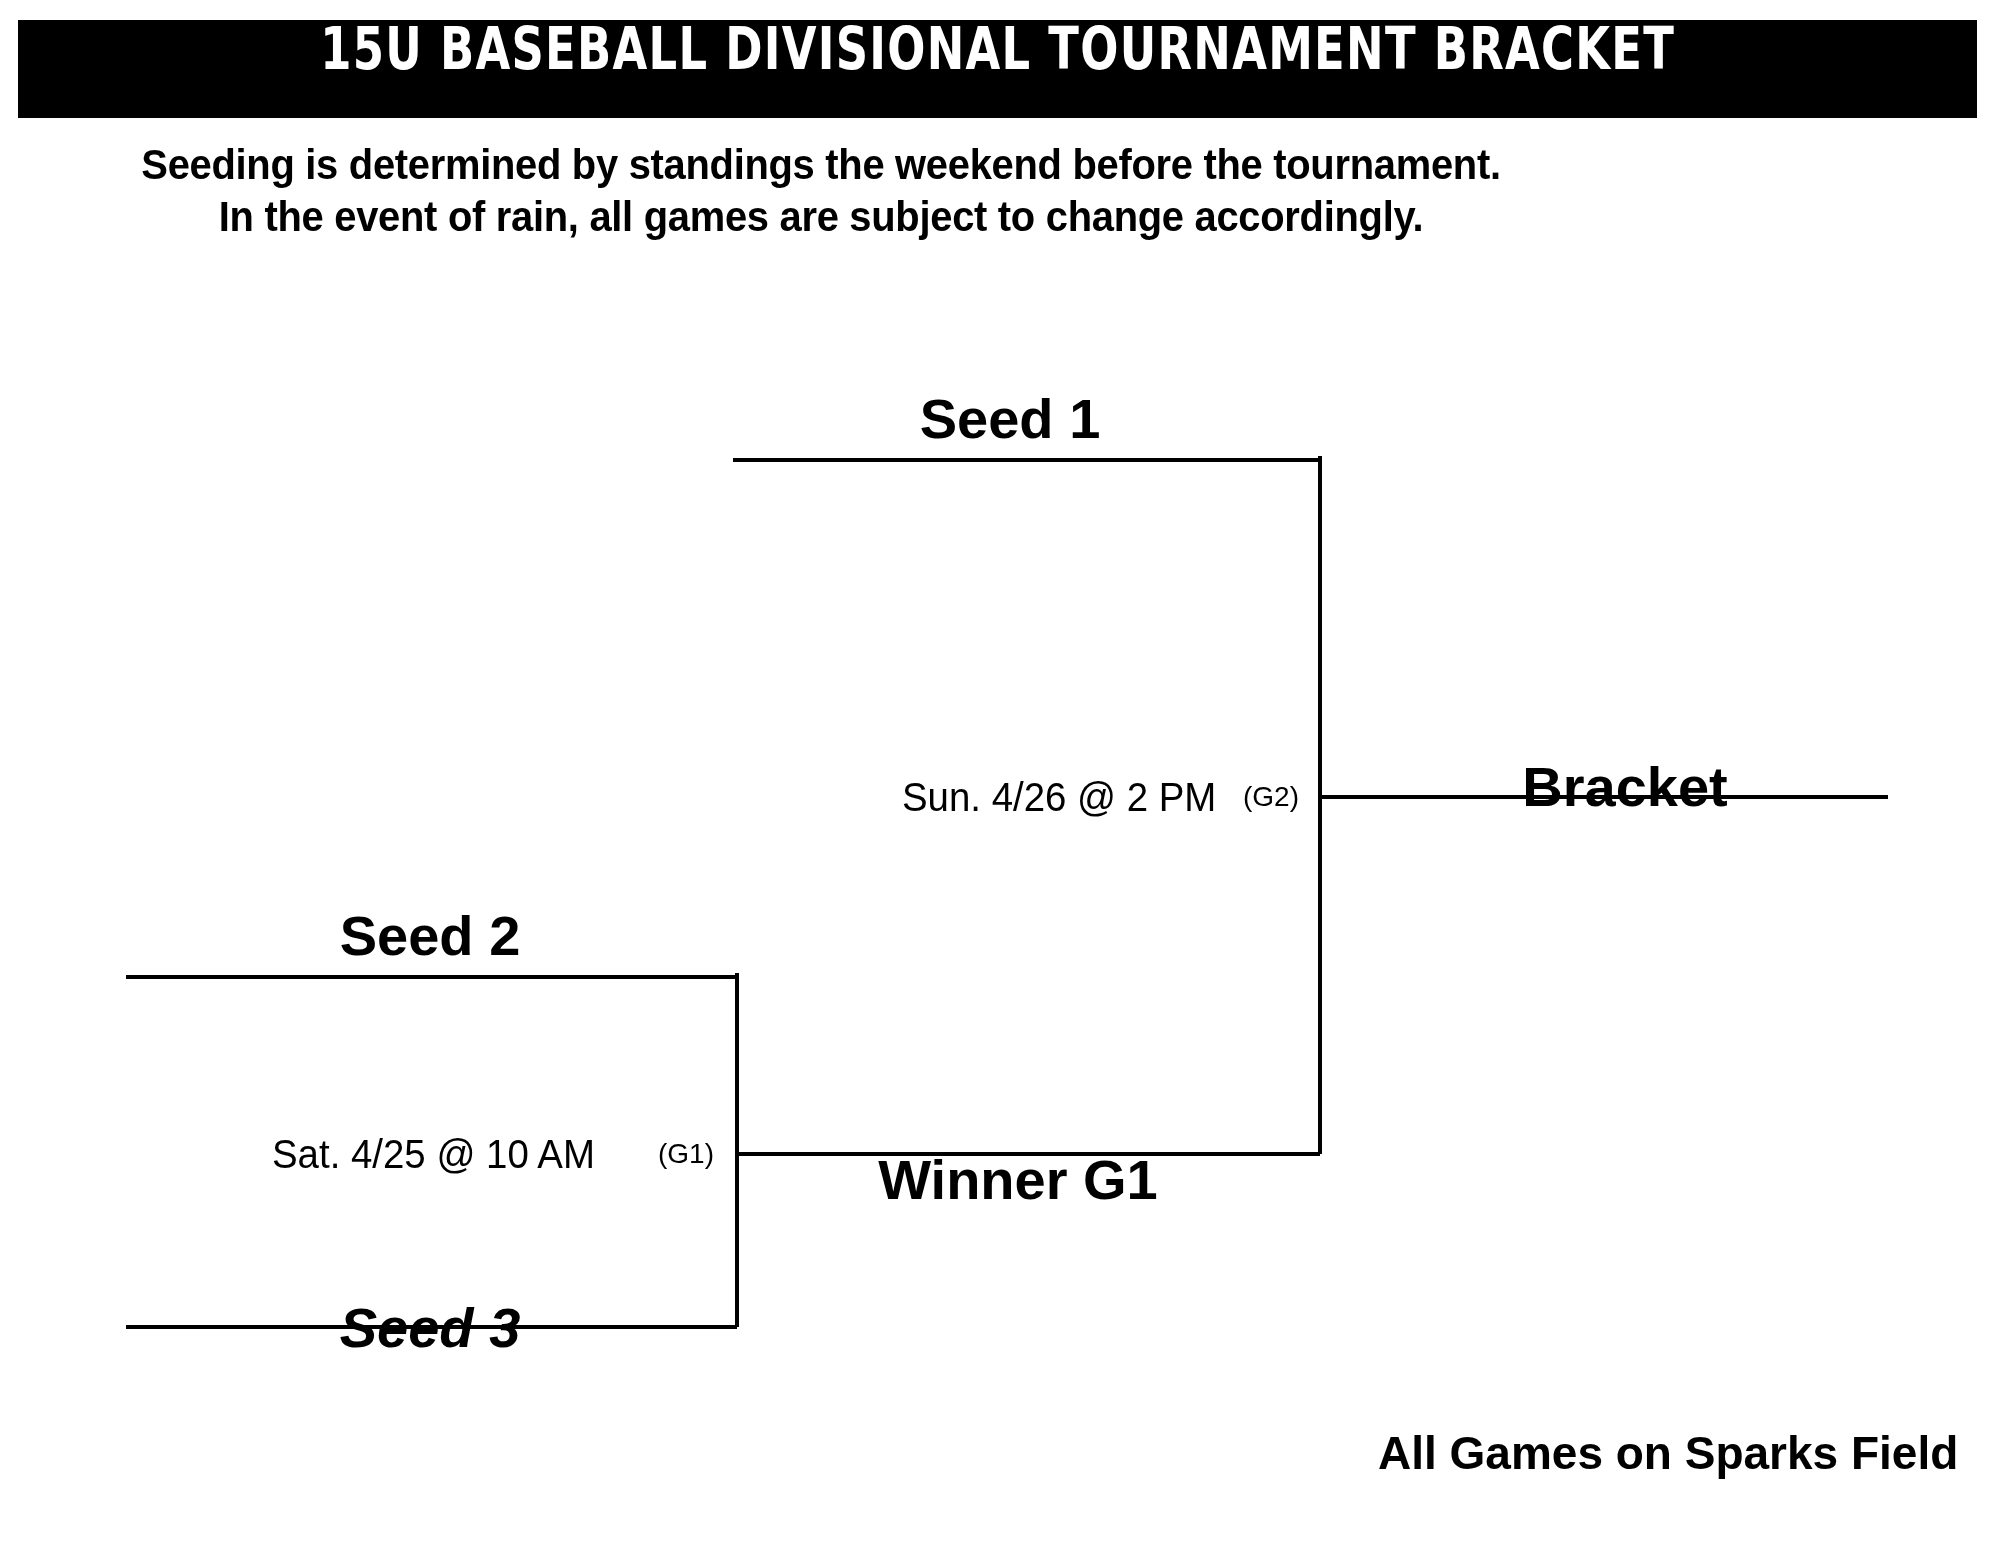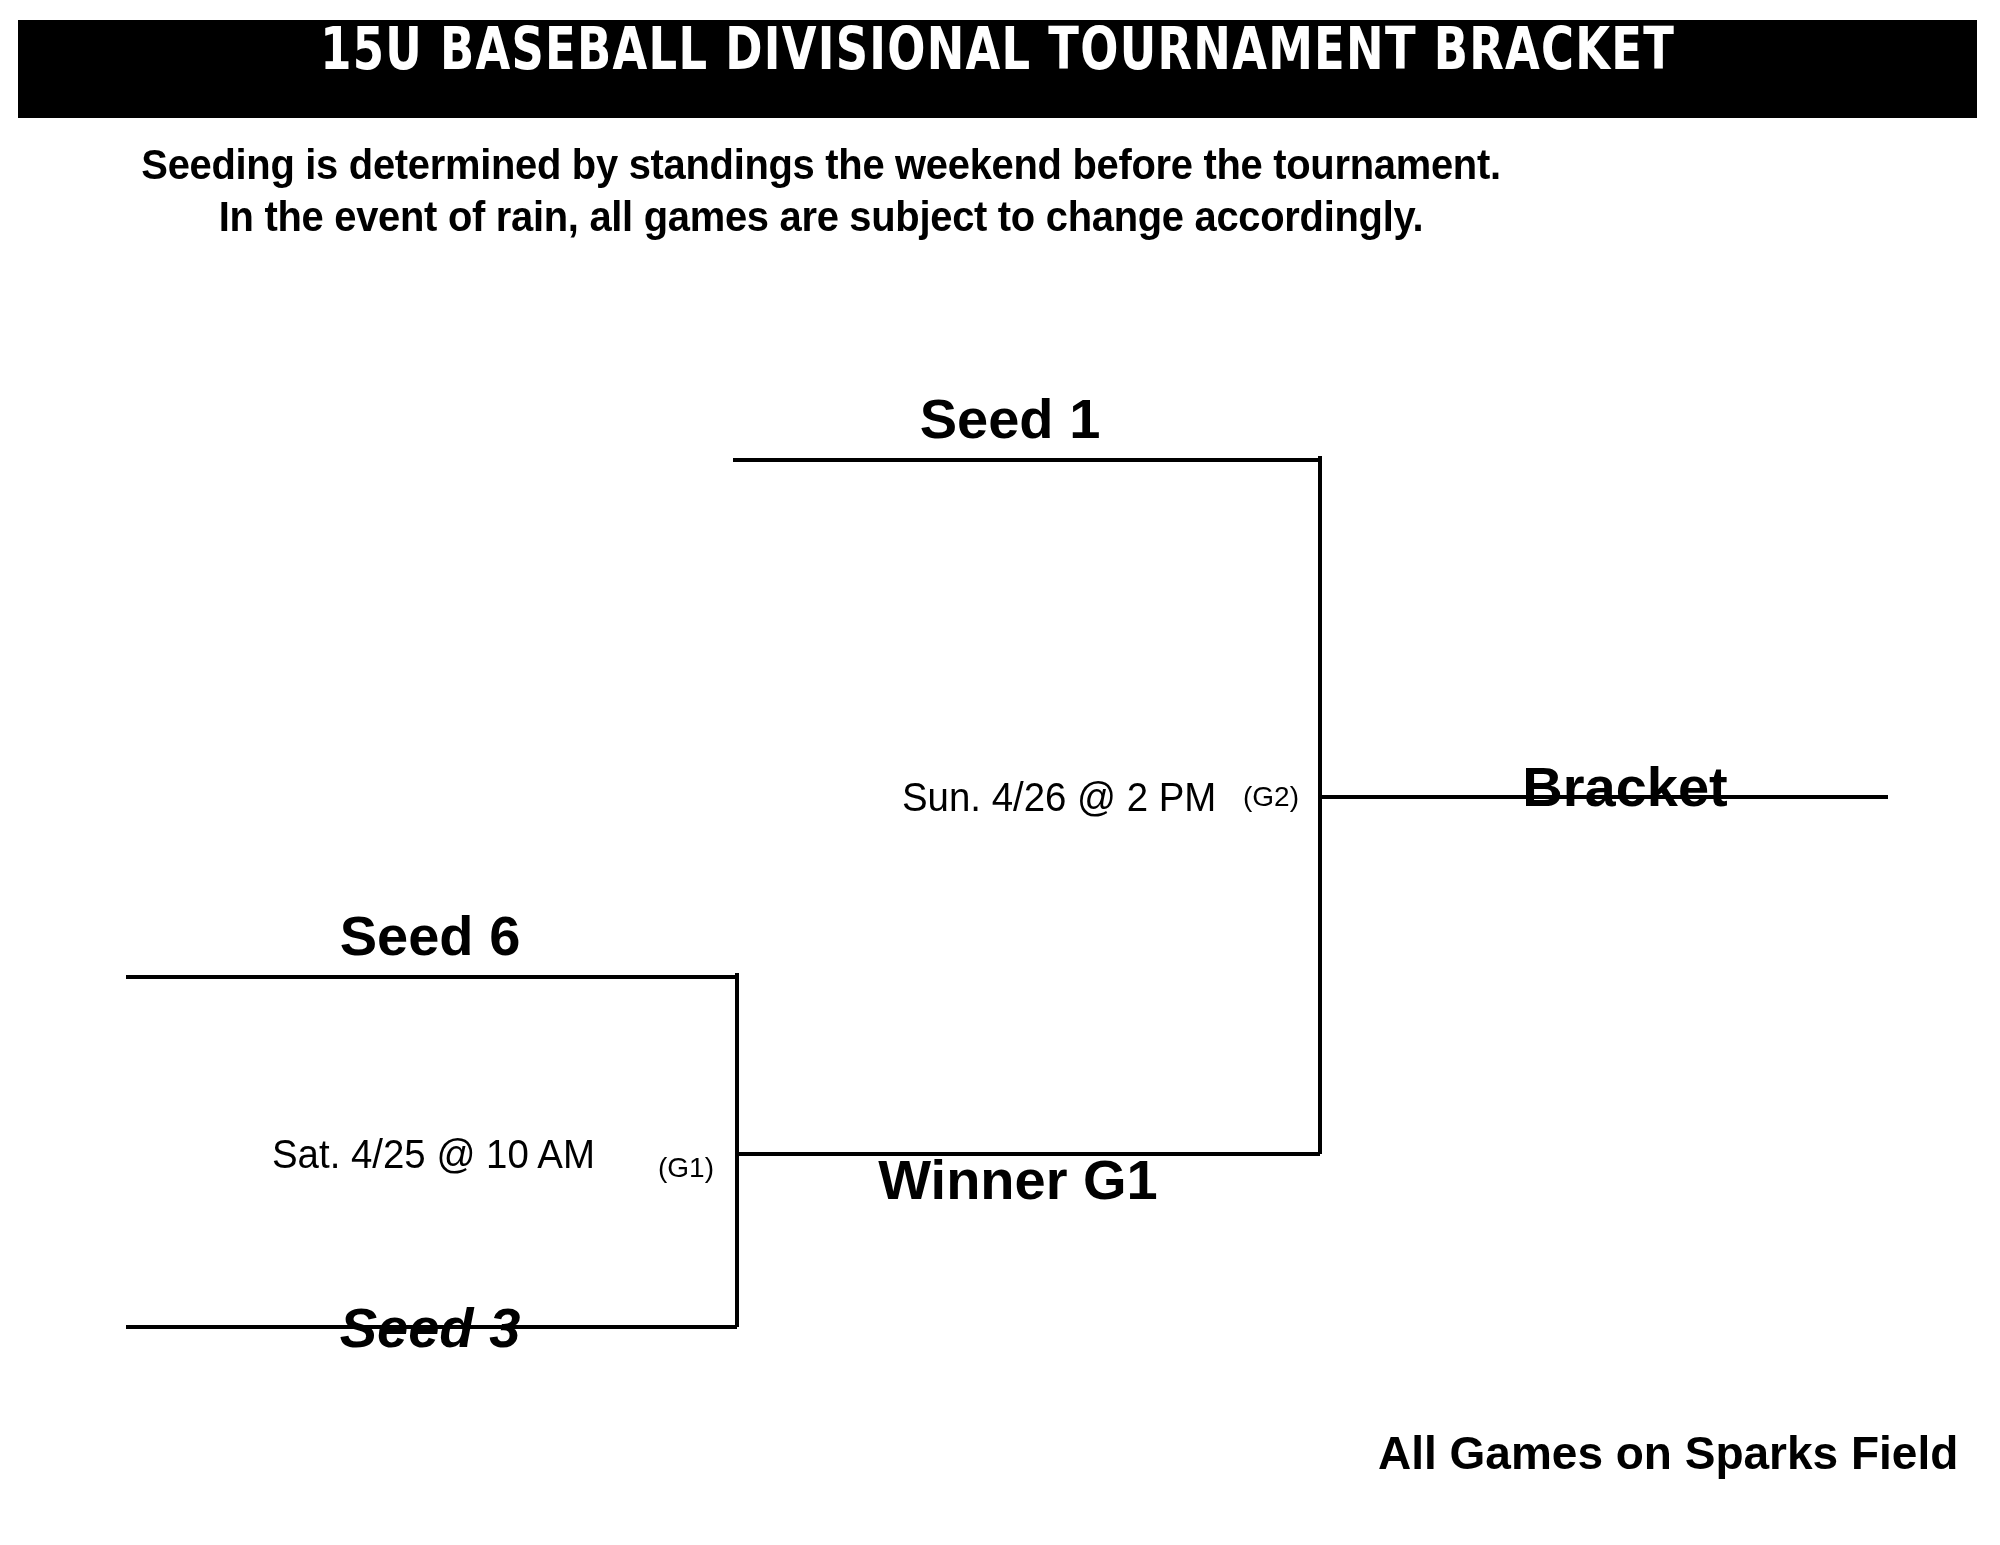--- a/index.html
+++ b/index.html
@@ -141,29 +141,29 @@
   <div class="vline" style="left:1318px; top:456px; height:698px;"></div>
 
   <div class="game-text" style="left:902px; top:775px;">Sun. 4/26 @ 2 PM</div>
 
   <div class="game-code" style="left:1243px; top:775px;">(G2)</div>
 
   <div class="slot-label" style="left:1375px; top:763px; width:500px;">Bracket</div>
 
   <div class="hline" style="left:1318px; top:795px; width:570px;"></div>
 
-  <div class="slot-label" style="left:180px; top:912px; width:500px;">Seed 6</div>
+  <div class="slot-label" style="left:180px; top:912px; width:500px;">Seed 2</div>
 
   <div class="hline" style="left:126px; top:975px; width:611px;"></div>
 
   <div class="vline" style="left:735px; top:973px; height:354px;"></div>
 
   <div class="game-text" style="left:272px; top:1132px;">Sat. 4/25 @ 10 AM</div>
 
-  <div class="game-code" style="left:658px; top:1132px;margin-top:14px;">(G1)</div>
+  <div class="game-code" style="left:658px; top:1132px;">(G1)</div>
 
   <div class="hline" style="left:735px; top:1152px; width:585px;"></div>
 
   <div class="slot-label" style="left:768px; top:1156px; width:500px;">Winner G1</div>
 
   <div class="hline" style="left:126px; top:1325px; width:611px;"></div>
 
   <div class="slot-label" style="left:180px; top:1304px; width:500px;font-style:italic;">Seed 3</div>
 
   <div class="footer-note" style="left:1378px; top:1428px;">All Games on Sparks Field</div>

